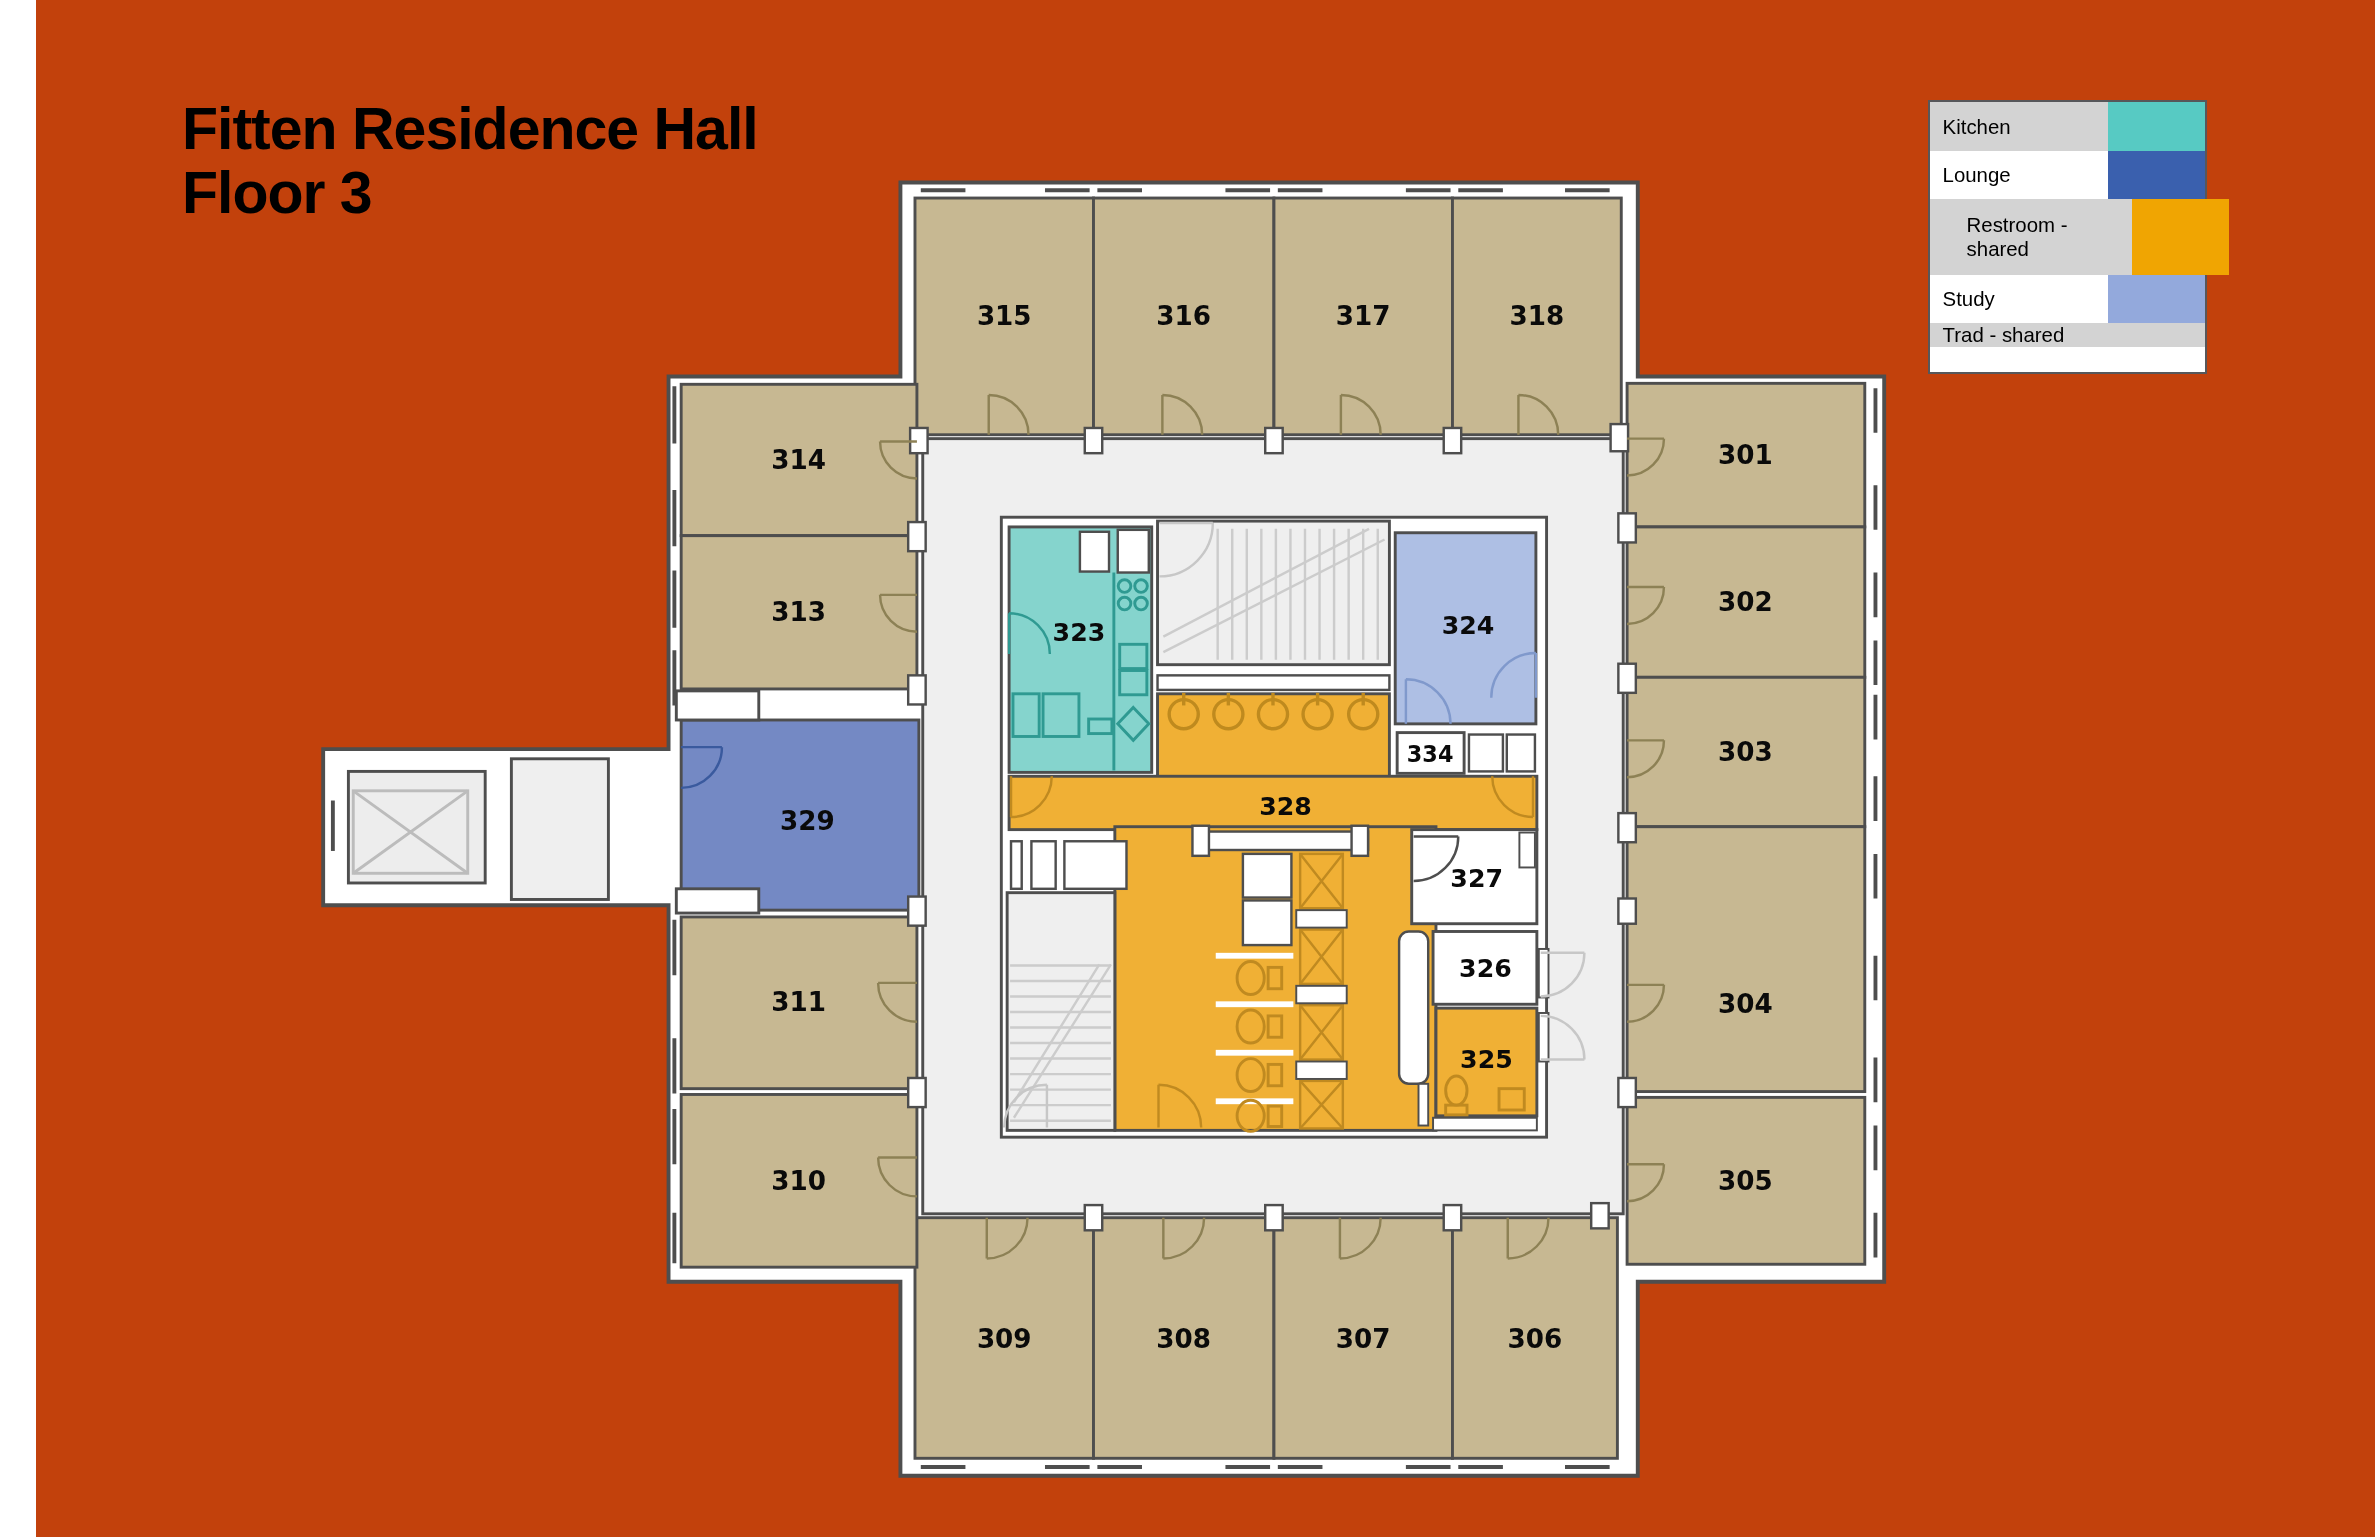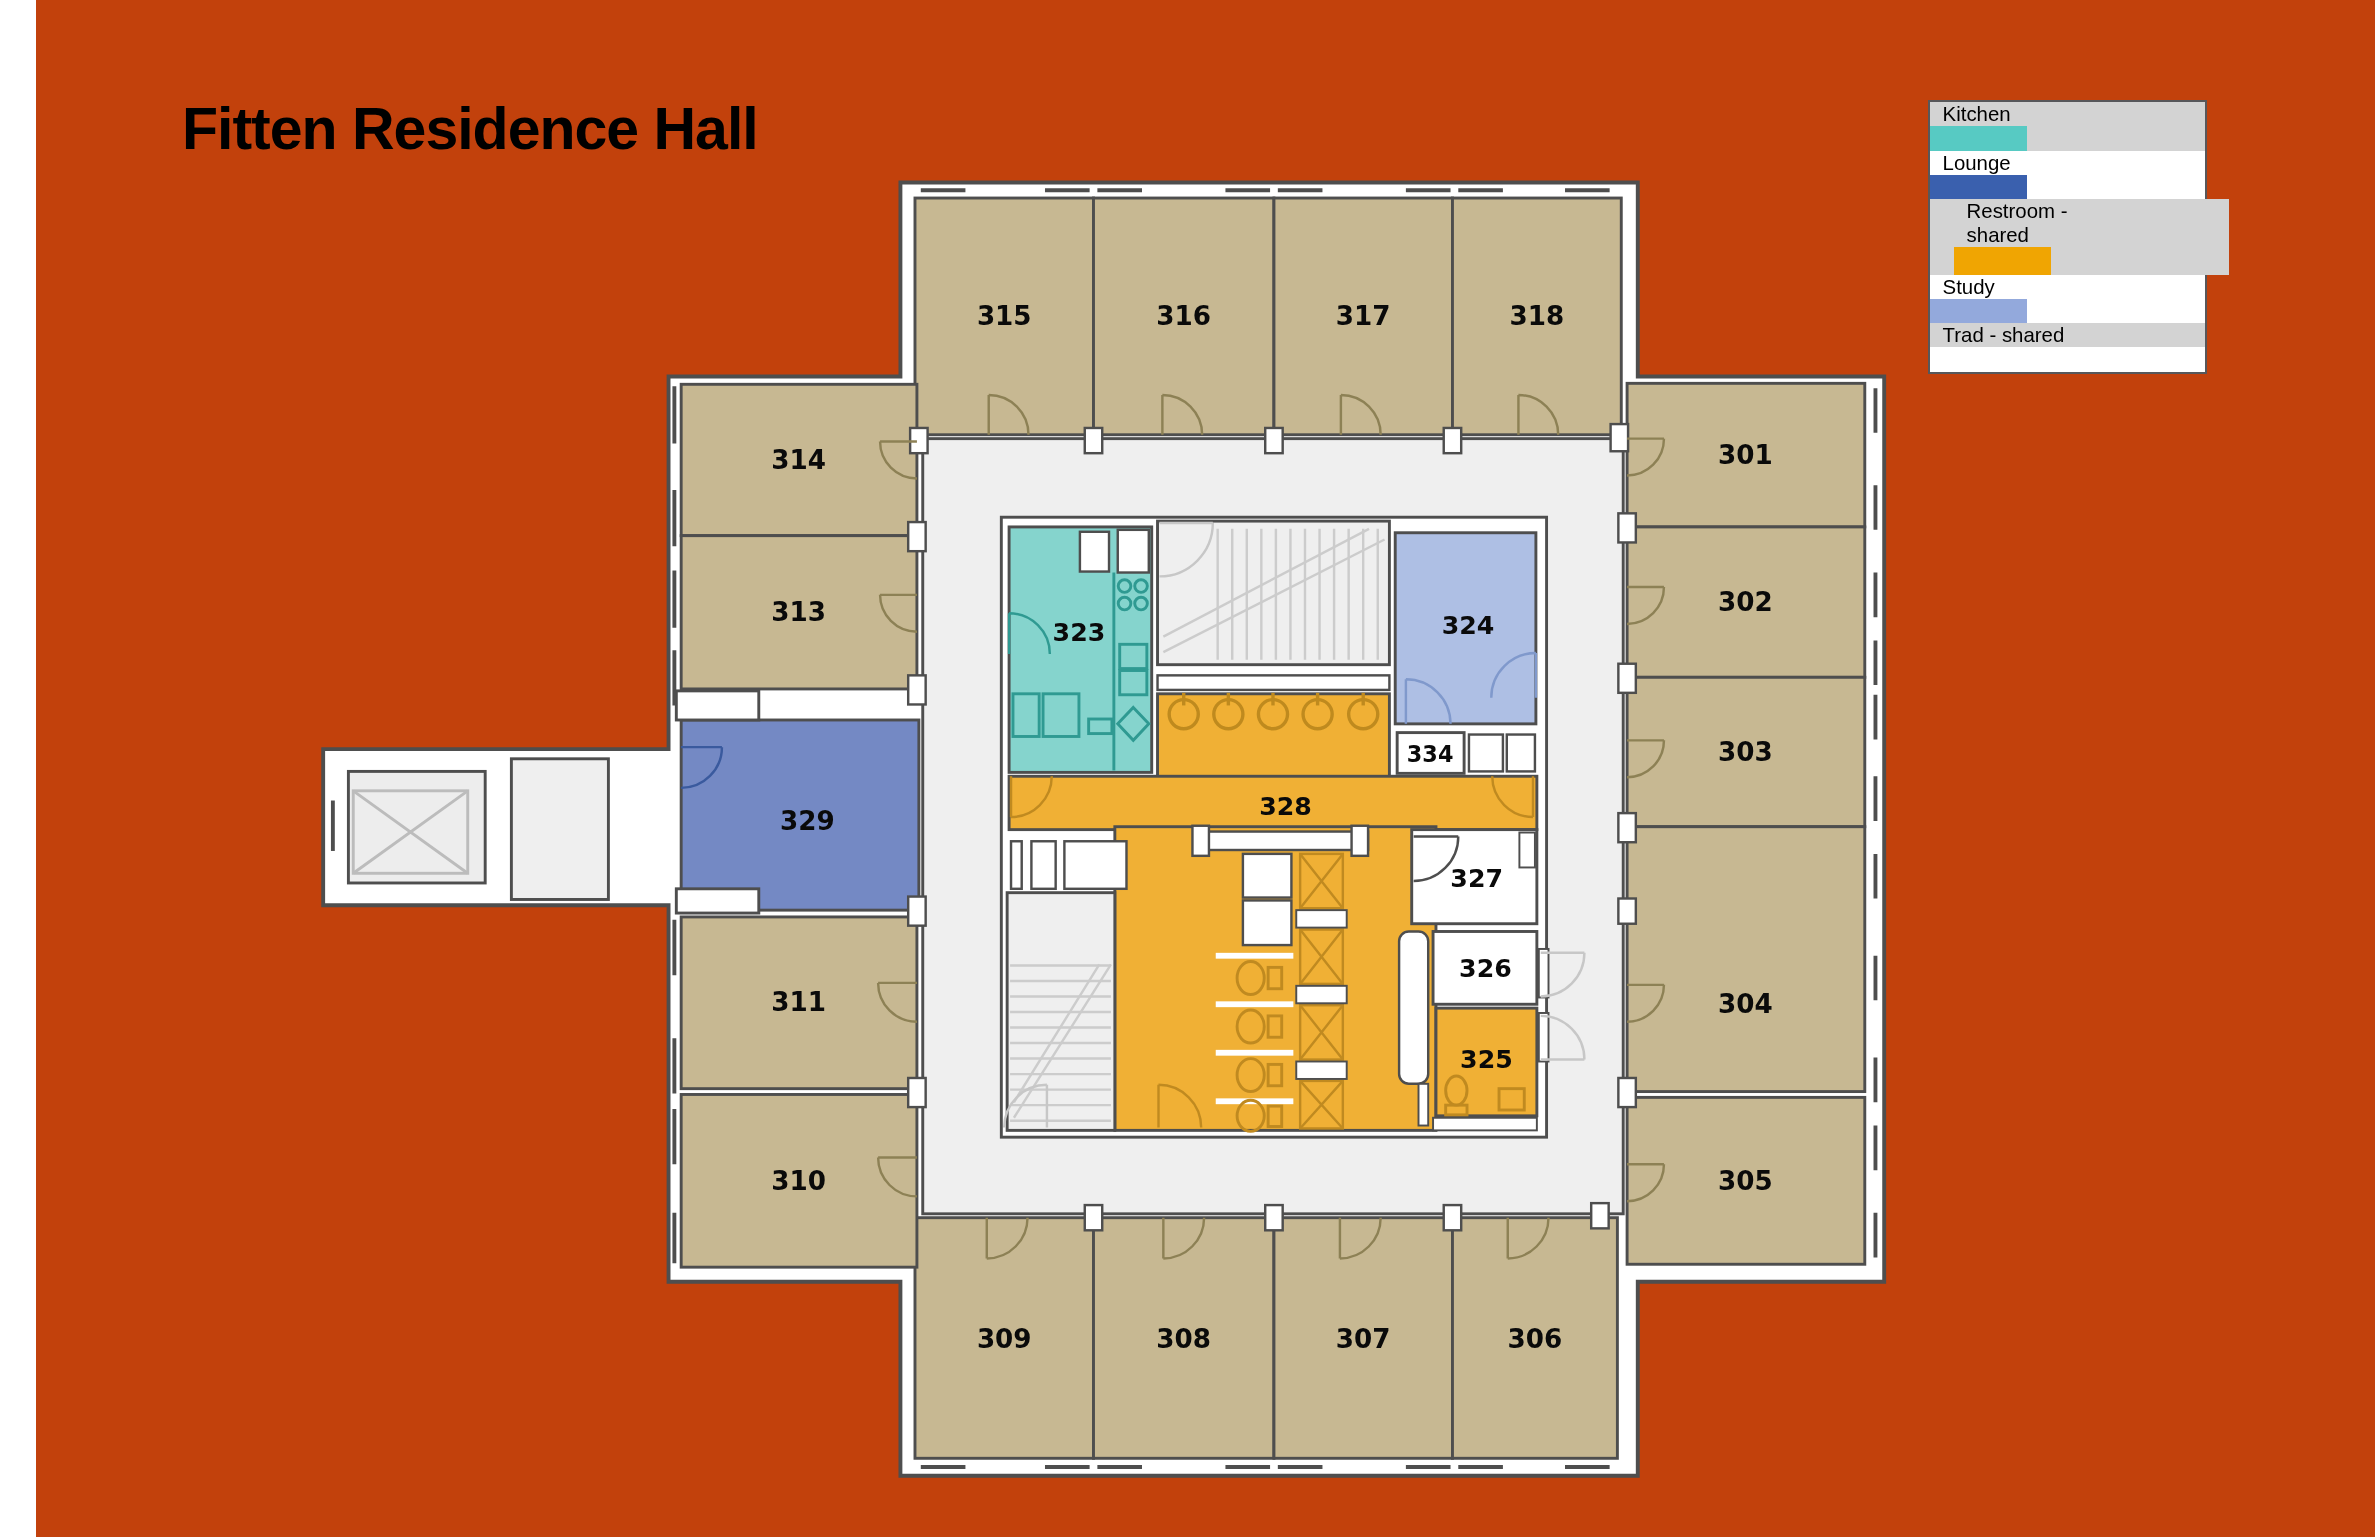--- a/index.html
+++ b/index.html
@@ -3,39 +3,40 @@
 <meta charset="utf-8">
 <style>
   html,body{margin:0;padding:0;background:#fff;}
   .page{position:relative;width:2375px;height:1537px;background:#c2410c;overflow:hidden;
         font-family:"Liberation Sans",sans-serif;margin-left:36px;}
   .plan-svg{position:absolute;left:0;top:0;}
   .title{position:absolute;left:146px;top:97px;font-size:59px;font-weight:bold;
          line-height:64px;color:#000;letter-spacing:-1px;}
   .legend{position:absolute;left:1892px;top:100px;width:279px;height:274px;
           border:2.9px solid #57575a;box-sizing:border-box;background:#fff;}
-  .legend-row{display:flex;width:100%;flex-direction:column;}
+  .legend-row{display:flex;width:100%;}
   .legend-row.h51{height:49px;}
   .legend-row.h49{height:48px;}
   .legend-row.h78{height:76px;padding-left:24px;}
   .legend-row.hlast{flex:1;}
   .legend-row:nth-child(odd){background:#d3d3d3;}
   .legend-row:nth-child(even){background:#ffffff;}
   .legend-label{flex:1;font-size:20.4px;color:#000;display:flex;align-items:center;
                 padding-left:12.6px;white-space:pre-line;line-height:24px;}
   .legend-swatch{width:97px;height:100%;}
   .room-label{font-family:"DejaVu Sans","Liberation Sans",sans-serif;font-weight:bold;fill:#0a0a0a;}
 </style>
 </head>
 <body>
 
 <div class="page">
 
   <div class="title">
     <div>Fitten Residence Hall</div>
+    <div>Floor 3</div>
   </div>
 
   <div class="legend">
     <div class="legend-row h51">
       <div class="legend-label">Kitchen</div>
       <div class="legend-swatch" style="background: rgb(87, 202, 195);"></div>
     </div>
     <div class="legend-row h49">
       <div class="legend-label">Lounge</div>
       <div class="legend-swatch" style="background: rgb(58, 96, 174);"></div>

